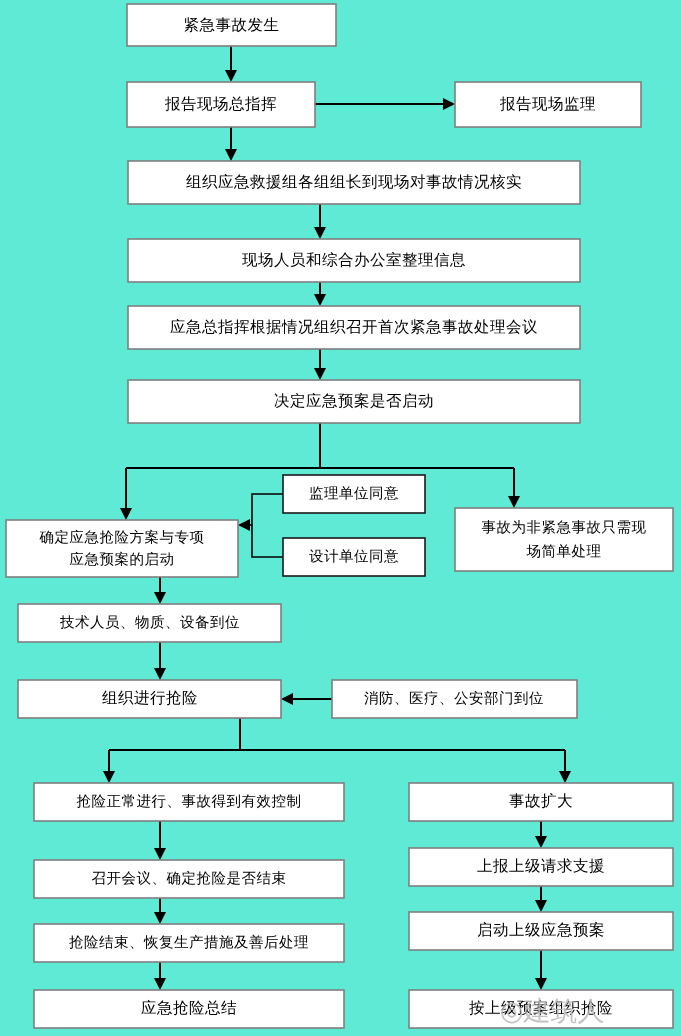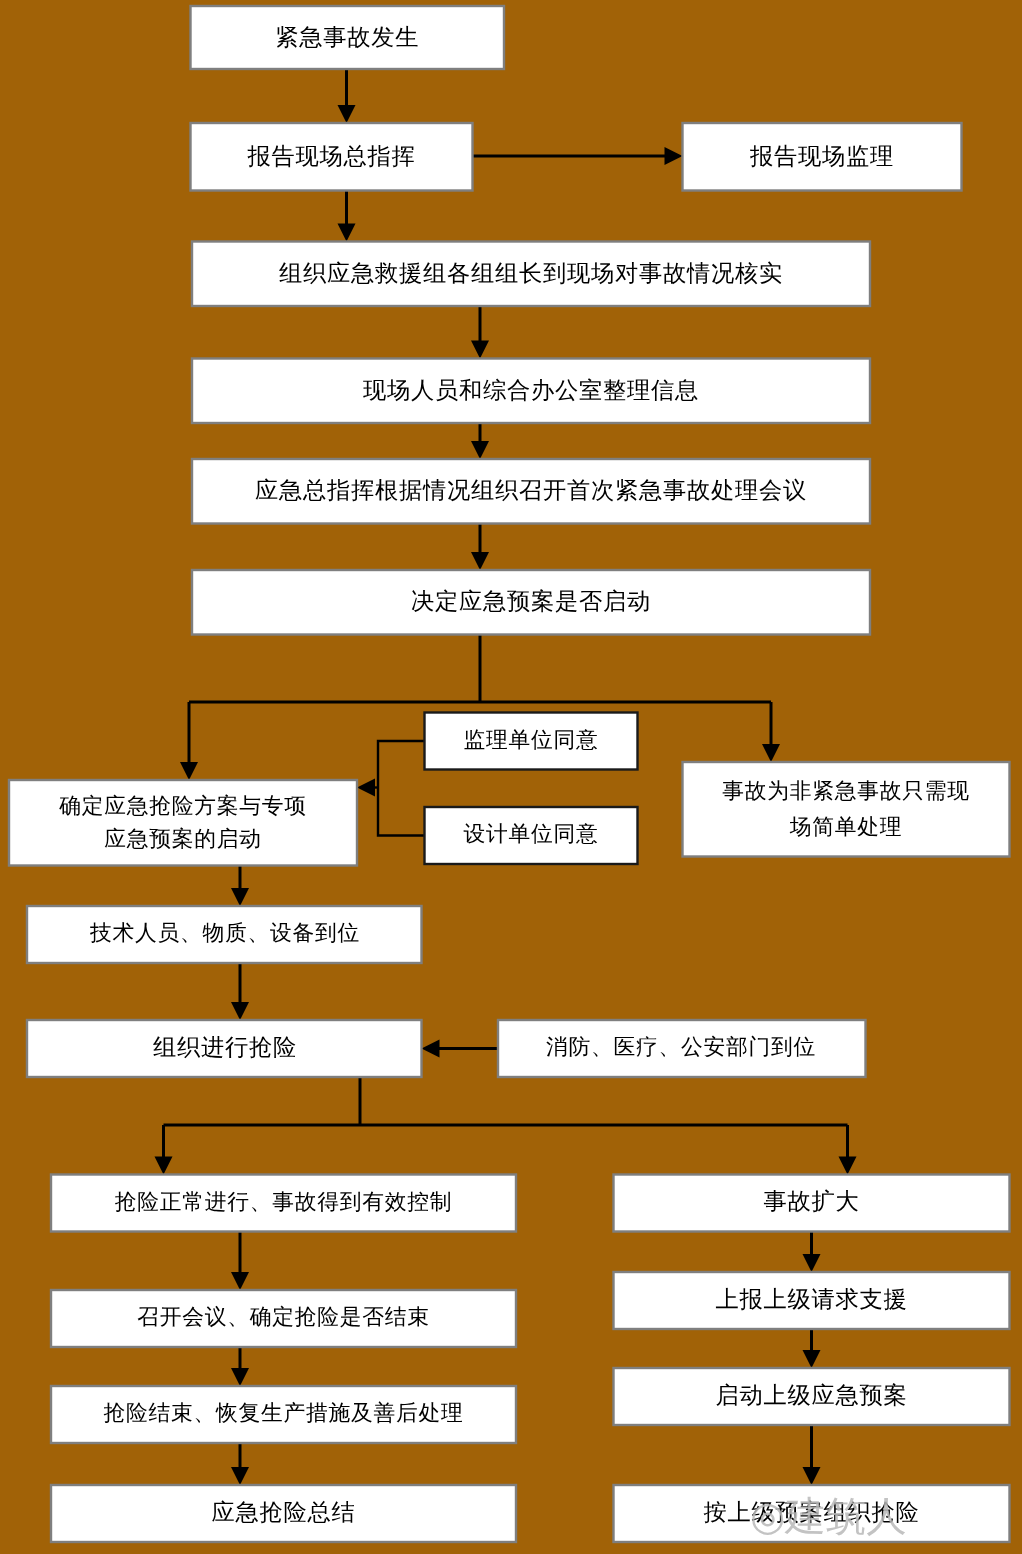--- a/index.html
+++ b/index.html
@@ -4,21 +4,21 @@
 <style>
   html, body {
     margin: 0;
     padding: 0;
     background: #ffffff;
   }
   #chart-root {
     position: relative;
     width: 681px;
     height: 1036px;
-    background: #a16207;
+    background: #5eead4;
     font-family: "Liberation Sans", "DejaVu Sans", sans-serif;
     overflow: hidden;
   }
   #flow-svg {
     position: absolute;
     left: 0;
     top: 0;
     width: 681px;
     height: 1036px;
   }

